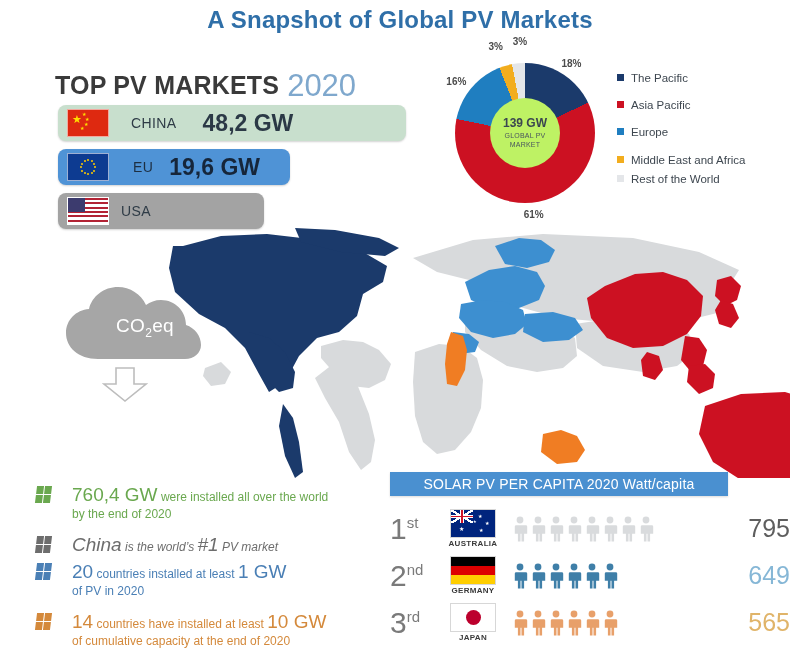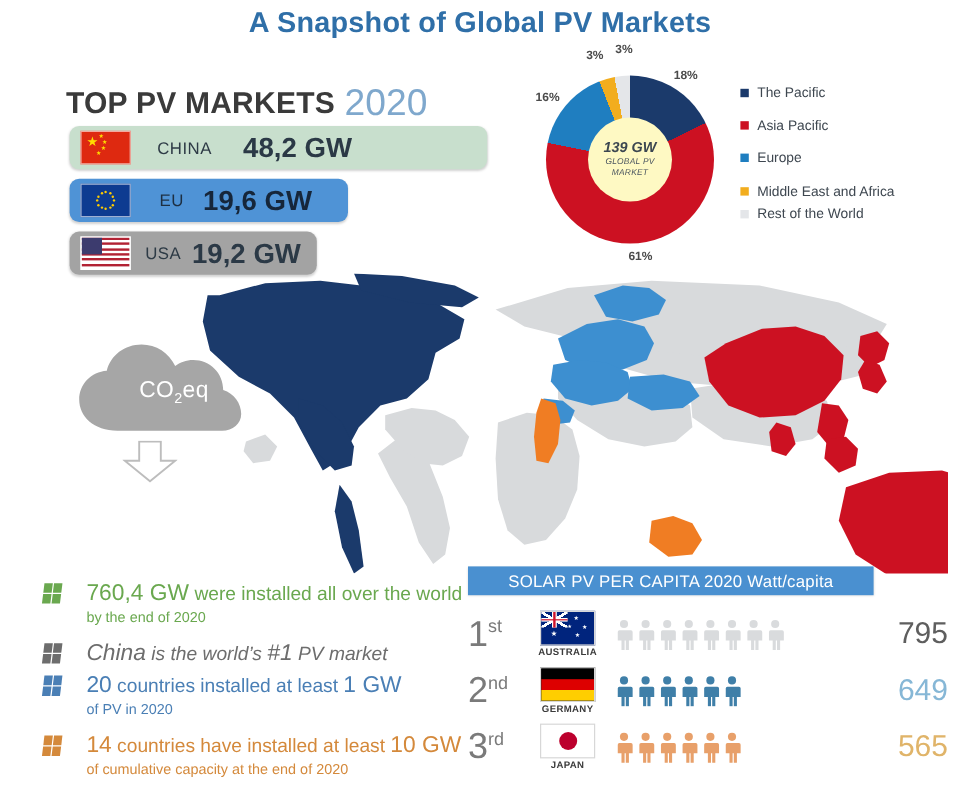--- a/index.html
+++ b/index.html
@@ -73,24 +73,23 @@
   .fl-us .stripe { position: absolute; left: 0; width: 100%; height: 2px; background: #b22234; }
   .fl-us .canton { position: absolute; left: 0; top: 0; width: 17px; height: 14px; background: #3c3b6e; }
 
   
   .donut-wrap { position: absolute; left: 455px; top: 63px; width: 140px; height: 140px; }
   .donut {
     position: absolute; left: 0; top: 0; width: 140px; height: 140px; border-radius: 50%;
   }
   .donut-hole {
     position: absolute; left: 35px; top: 35px; width: 70px; height: 70px;
-    background: #fef9c3; border-radius: 50%;
+    background: #bef264; border-radius: 50%;
     display: flex; flex-direction: column; align-items: center; justify-content: center;
     text-align: center;
-    font-style: italic;
   }
   .donut-hole .c1 { font-size: 12px; color: #3b4650; font-weight: bold; line-height: 1.1; }
   .donut-hole .c2 { font-size: 7px; color: #4a555f; line-height: 1.25; margin-top: 2px; letter-spacing: .2px;}
   .pctlbl { position: absolute; font-size: 10px; color: #4b4b4b; font-weight: bold; white-space: nowrap; }
 
   .legend { position: absolute; left: 617px; top: 70px; width: 175px; }
   .leg-item { display: flex; align-items: flex-start; margin-bottom: 10px; }
   .leg-sw { width: 7px; height: 7px; margin-top: 4px; margin-right: 7px; flex: none; }
   .leg-tx { font-size: 11.5px; color: #3e4750; line-height: 1.45; }
 
@@ -117,21 +116,21 @@
   
   .facts { position: absolute; left: 36px; top: 484px; width: 350px; }
   .fact { position: relative; padding-left: 36px; margin-bottom: 13px; }
   .pvicon {
     position: absolute; left: 0; top: 2px; width: 15px; height: 17px;
     display: grid; grid-template-columns: 1fr 1fr; grid-template-rows: 1fr 1fr;
     gap: 1.5px; transform: skewX(-7deg);
   }
   .pvicon i { display: block; }
   .fact .big { font-size: 19px; color: inherit; }
-  .fact .sm  { font-size: 16px; }
+  .fact .sm  { font-size: 12px; }
   .fact .l2  { font-size: 12px; display: block; margin-top: 1px; }
   #fact-0 { color: #6aa84f; }
   #fact-1 { color: #6d6d6d; }
   #fact-2 { color: #4a7fb5; }
   #fact-3 { color: #d4893b; }
 
   
   .pc-banner {
     position: absolute; left: 390px; top: 472px; width: 338px; height: 24px;
     background: #4a90d0; color: #ffffff;
@@ -203,21 +202,20 @@
     <span class="flag fl-us" id="us-flag">
         <span class="stripe" style="top: 21.5px;"></span>
         <span class="stripe" style="top: 17.2px;"></span>
         <span class="stripe" style="top: 12.9px;"></span>
         <span class="stripe" style="top: 8.6px;"></span>
         <span class="stripe" style="top: 4.3px;"></span>
         <span class="stripe" style="top: 0px;"></span>
       <span class="canton"></span>
     </span>
     <span class="cname">USA</span>
-    <span class="val">19,2 GW</span>
   </div>
 
   <div class="donut-wrap">
     <div class="donut" id="donut-ring" style="background: conic-gradient(rgb(27, 58, 107) 0deg, rgb(27, 58, 107) 64.16deg, rgb(204, 17, 34) 64.16deg, rgb(204, 17, 34) 281.58deg, rgb(31, 126, 192) 281.58deg, rgb(31, 126, 192) 338.61deg, rgb(242, 173, 30) 338.61deg, rgb(242, 173, 30) 349.31deg, rgb(228, 230, 233) 349.31deg, rgb(228, 230, 233) 360deg);"></div>
     <div class="donut-hole">
       <div class="c1">139 GW</div>
       <div class="c2">GLOBAL PV</div>
       <div class="c2" style="margin-top:0">MARKET</div>
     </div>
     <span class="pctlbl" id="pct-0" style="left: 106.425px; top: -5.09055px;">18%</span>

